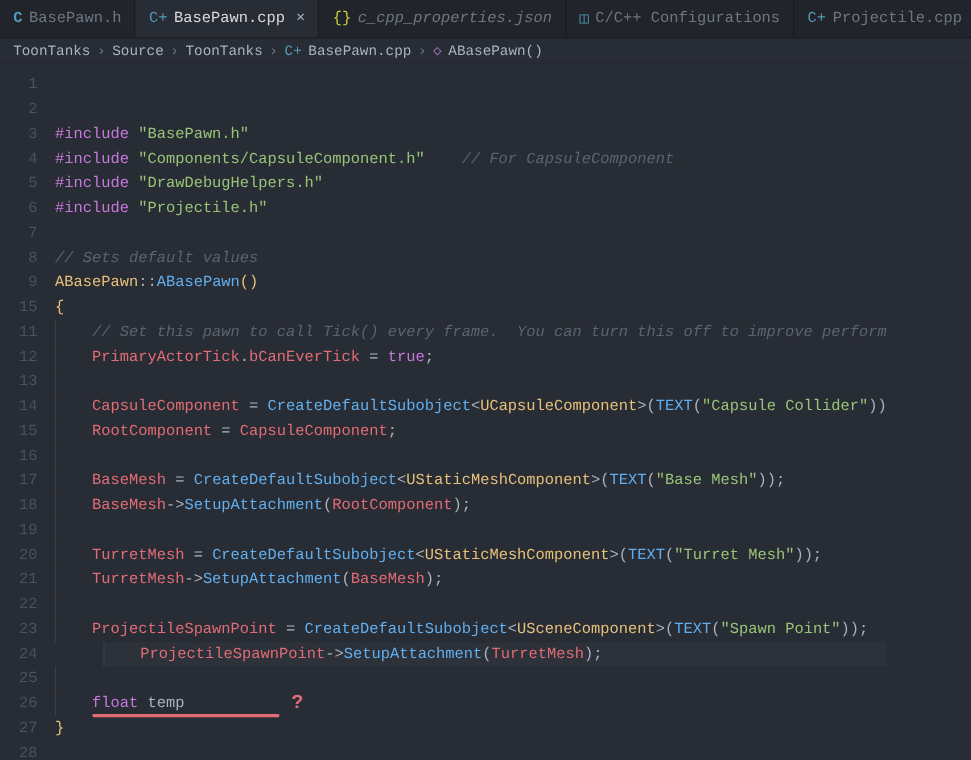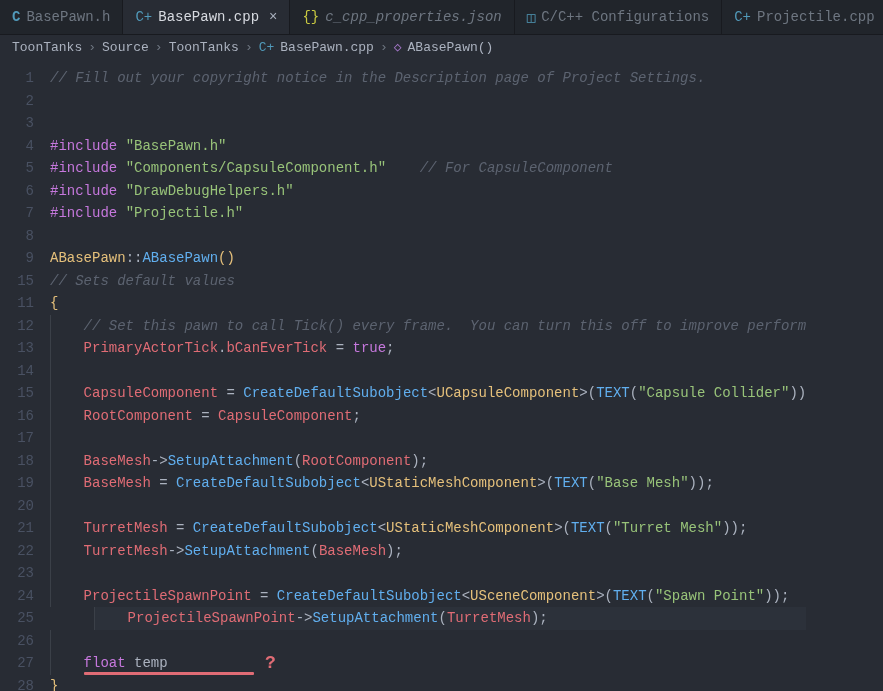--- a/index.html
+++ b/index.html
@@ -173,39 +173,38 @@
       <div class="line-num">21</div>
       <div class="line-num">22</div>
       <div class="line-num">23</div>
       <div class="line-num">24</div>
       <div class="line-num">25</div>
       <div class="line-num">26</div>
       <div class="line-num">27</div>
       <div class="line-num">28</div>
     </div>
   <div class="code" id="code-container">
-      <div class="code-line"><span class="tok-comment">// Fill out your copyright notice in the Description page of Project Settings.</span></div>
       <div class="code-line"></div>
       <div class="code-line"></div>
       <div class="code-line"><span class="tok-macro">#include</span><span> </span><span class="tok-string">"BasePawn.h"</span></div>
       <div class="code-line"><span class="tok-macro">#include</span><span> </span><span class="tok-string">"Components/CapsuleComponent.h"</span><span>    </span><span class="tok-comment">// For CapsuleComponent</span></div>
       <div class="code-line"><span class="tok-macro">#include</span><span> </span><span class="tok-string">"DrawDebugHelpers.h"</span></div>
       <div class="code-line"><span class="tok-macro">#include</span><span> </span><span class="tok-string">"Projectile.h"</span></div>
       <div class="code-line"></div>
+      <div class="code-line"><span class="tok-comment">// Sets default values</span></div>
       <div class="code-line"><span class="tok-class">ABasePawn</span><span class="tok-punct">::</span><span class="tok-function">ABasePawn</span><span class="tok-class">()</span></div>
-      <div class="code-line"><span class="tok-comment">// Sets default values</span></div>
       <div class="code-line"><span class="tok-class">{</span></div>
       <div class="code-line"><span class="indent-guide"></span><span>    </span><span class="tok-comment">// Set this pawn to call Tick() every frame.  You can turn this off to improve perform</span></div>
       <div class="code-line"><span class="indent-guide"></span><span>    </span><span class="tok-member">PrimaryActorTick</span><span>.</span><span class="tok-member">bCanEverTick</span><span> = </span><span class="tok-keyword">true</span><span>;</span></div>
       <div class="code-line"><span class="indent-guide"></span></div>
       <div class="code-line"><span class="indent-guide"></span><span>    </span><span class="tok-member">CapsuleComponent</span><span> = </span><span class="tok-function">CreateDefaultSubobject</span><span>&lt;</span><span class="tok-class">UCapsuleComponent</span><span>&gt;(</span><span class="tok-function">TEXT</span><span>(</span><span class="tok-string">"Capsule Collider"</span><span>))</span></div>
       <div class="code-line"><span class="indent-guide"></span><span>    </span><span class="tok-member">RootComponent</span><span> = </span><span class="tok-member">CapsuleComponent</span><span>;</span></div>
       <div class="code-line"><span class="indent-guide"></span></div>
+      <div class="code-line"><span class="indent-guide"></span><span>    </span><span class="tok-member">BaseMesh</span><span> = </span><span class="tok-function">CreateDefaultSubobject</span><span>&lt;</span><span class="tok-class">UStaticMeshComponent</span><span>&gt;(</span><span class="tok-function">TEXT</span><span>(</span><span class="tok-string">"Base Mesh"</span><span>));</span></div>
       <div class="code-line"><span class="indent-guide"></span><span>    </span><span class="tok-member">BaseMesh</span><span>-&gt;</span><span class="tok-function">SetupAttachment</span><span>(</span><span class="tok-param">RootComponent</span><span>);</span></div>
-      <div class="code-line"><span class="indent-guide"></span><span>    </span><span class="tok-member">BaseMesh</span><span> = </span><span class="tok-function">CreateDefaultSubobject</span><span>&lt;</span><span class="tok-class">UStaticMeshComponent</span><span>&gt;(</span><span class="tok-function">TEXT</span><span>(</span><span class="tok-string">"Base Mesh"</span><span>));</span></div>
       <div class="code-line"><span class="indent-guide"></span></div>
       <div class="code-line"><span class="indent-guide"></span><span>    </span><span class="tok-member">TurretMesh</span><span> = </span><span class="tok-function">CreateDefaultSubobject</span><span>&lt;</span><span class="tok-class">UStaticMeshComponent</span><span>&gt;(</span><span class="tok-function">TEXT</span><span>(</span><span class="tok-string">"Turret Mesh"</span><span>));</span></div>
       <div class="code-line"><span class="indent-guide"></span><span>    </span><span class="tok-member">TurretMesh</span><span>-&gt;</span><span class="tok-function">SetupAttachment</span><span>(</span><span class="tok-param">BaseMesh</span><span>);</span></div>
       <div class="code-line"><span class="indent-guide"></span></div>
       <div class="code-line"><span class="indent-guide"></span><span>    </span><span class="tok-member">ProjectileSpawnPoint</span><span> = </span><span class="tok-function">CreateDefaultSubobject</span><span>&lt;</span><span class="tok-class">USceneComponent</span><span>&gt;(</span><span class="tok-function">TEXT</span><span>(</span><span class="tok-string">"Spawn Point"</span><span>));</span></div>
       <div class="code-line active-line"><span class="indent-guide"></span><span>    </span><span class="tok-member">ProjectileSpawnPoint</span><span>-&gt;</span><span class="tok-function">SetupAttachment</span><span>(</span><span class="tok-param">TurretMesh</span><span>);</span></div>
       <div class="code-line"><span class="indent-guide"></span></div>
       <div class="code-line"><span class="indent-guide"></span><span>    </span><span class="tok-keyword">float</span><span> </span><span class="tok-var">temp</span><div class="annotation-underline" style="left: 34px; width: 170px; top: 20px;"></div><div class="annotation-question" style="left: 215px; top: 0px;">?</div></div>
       <div class="code-line"><span class="tok-class">}</span></div>
     </div>

